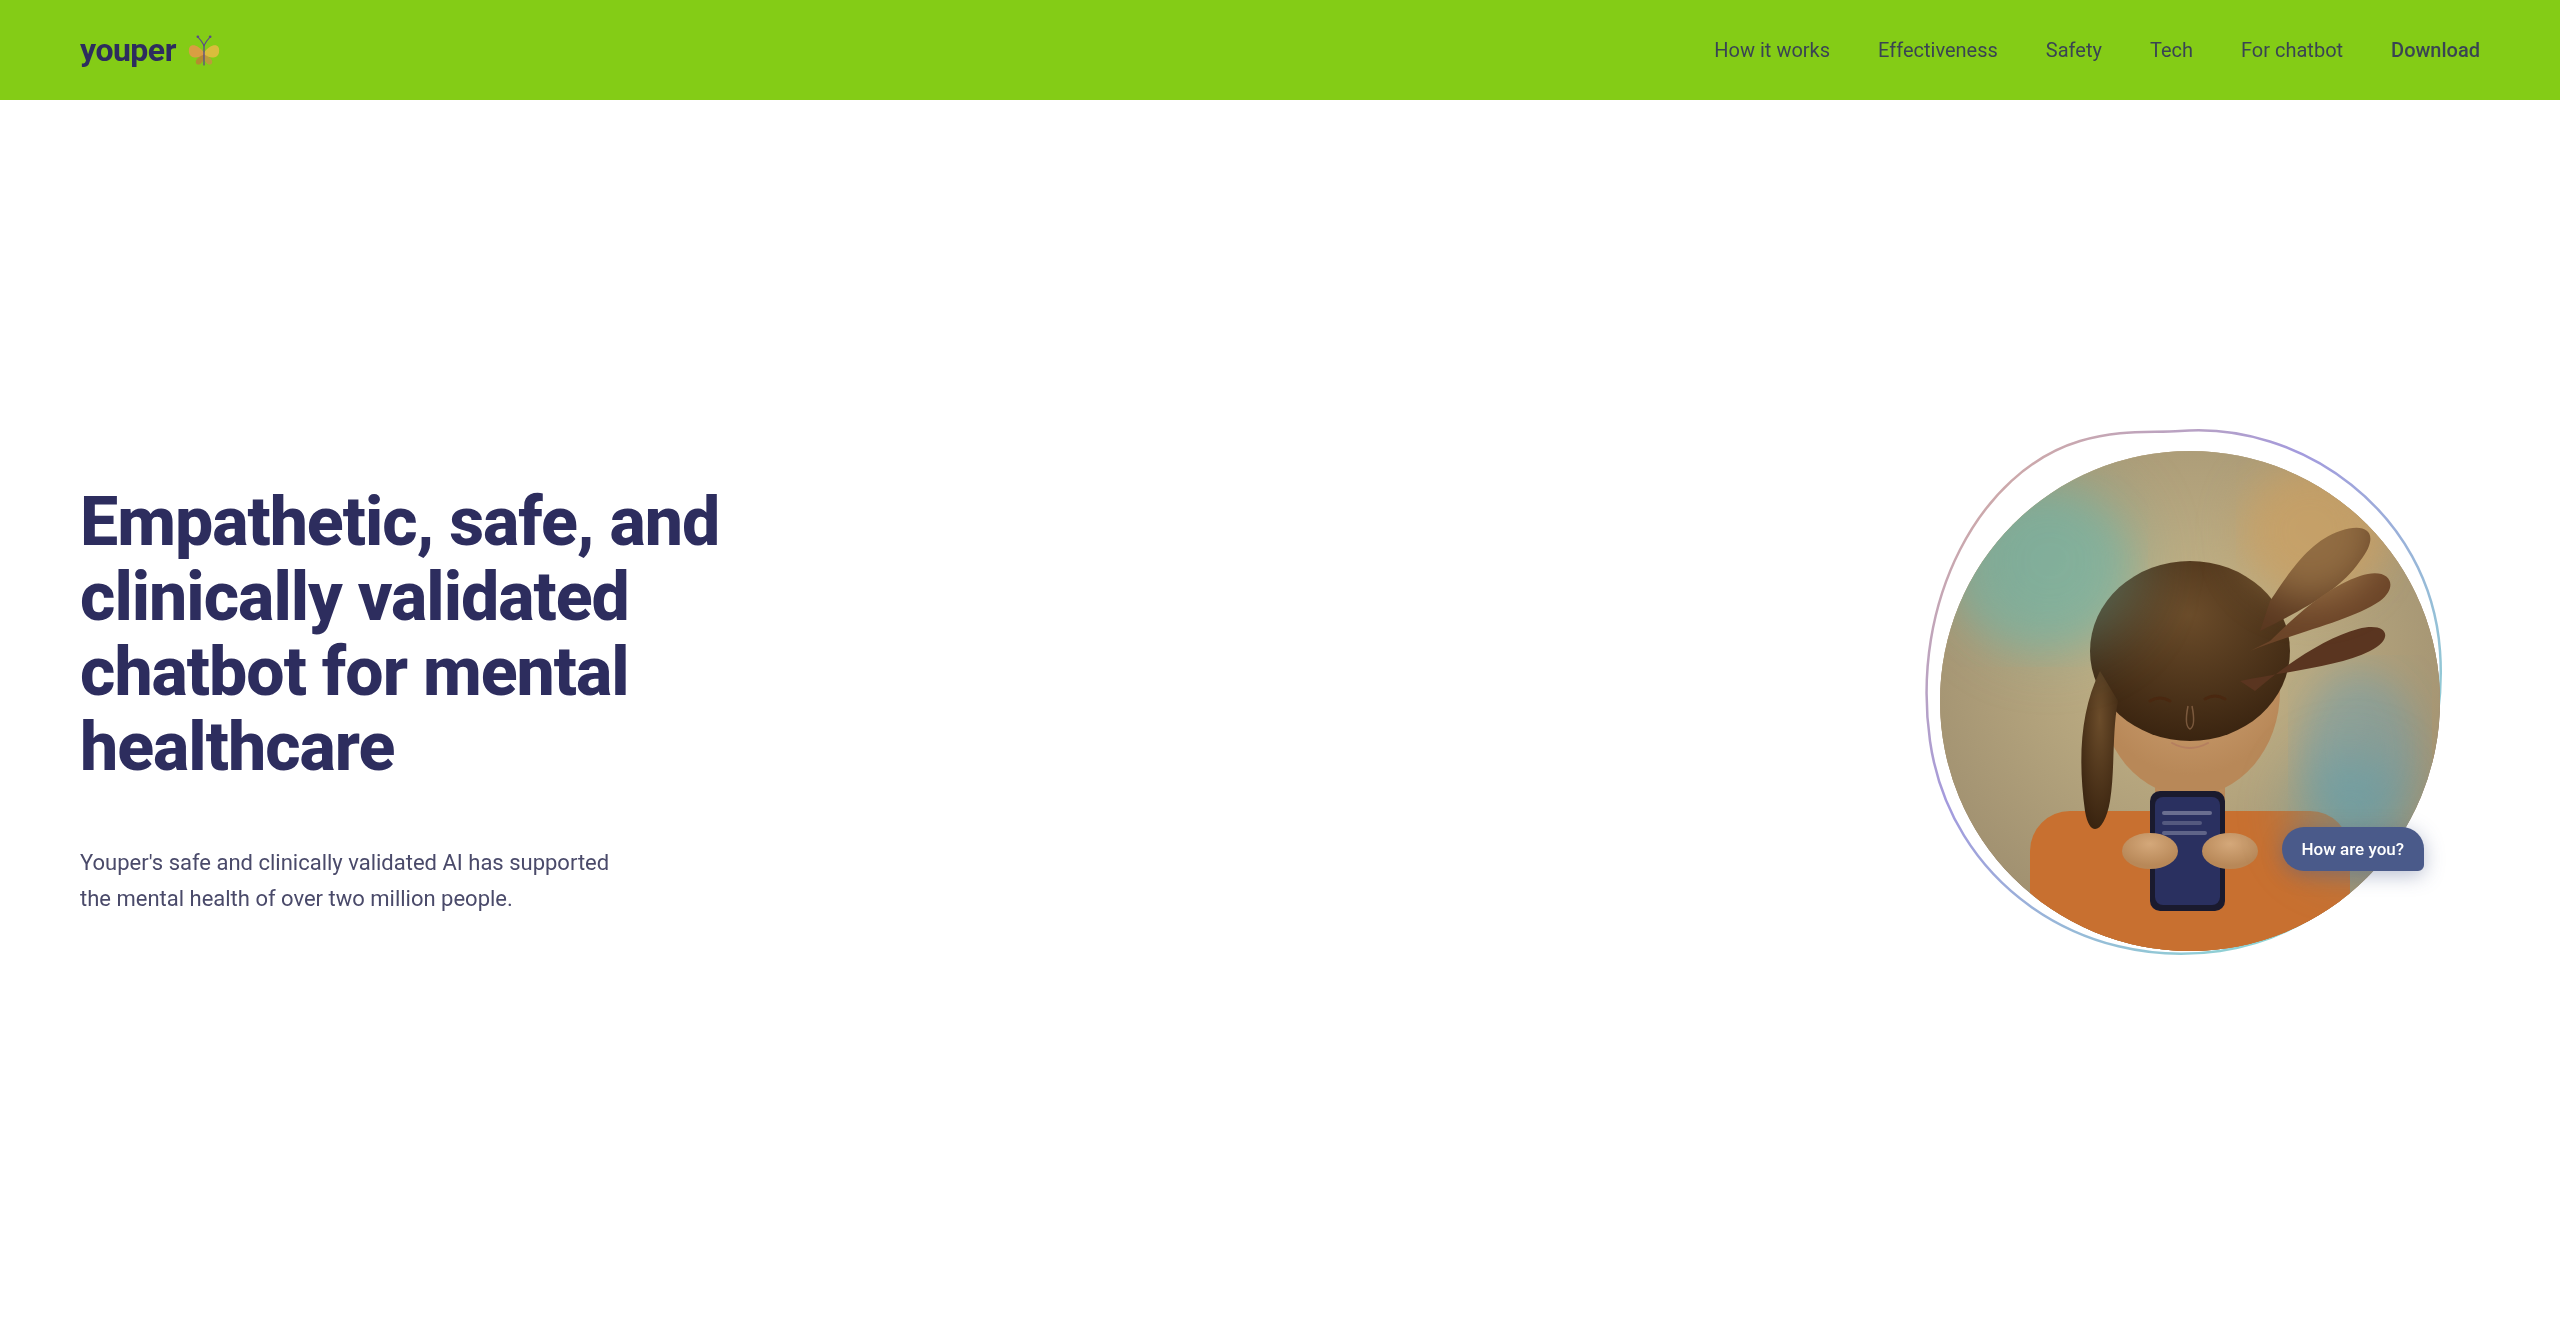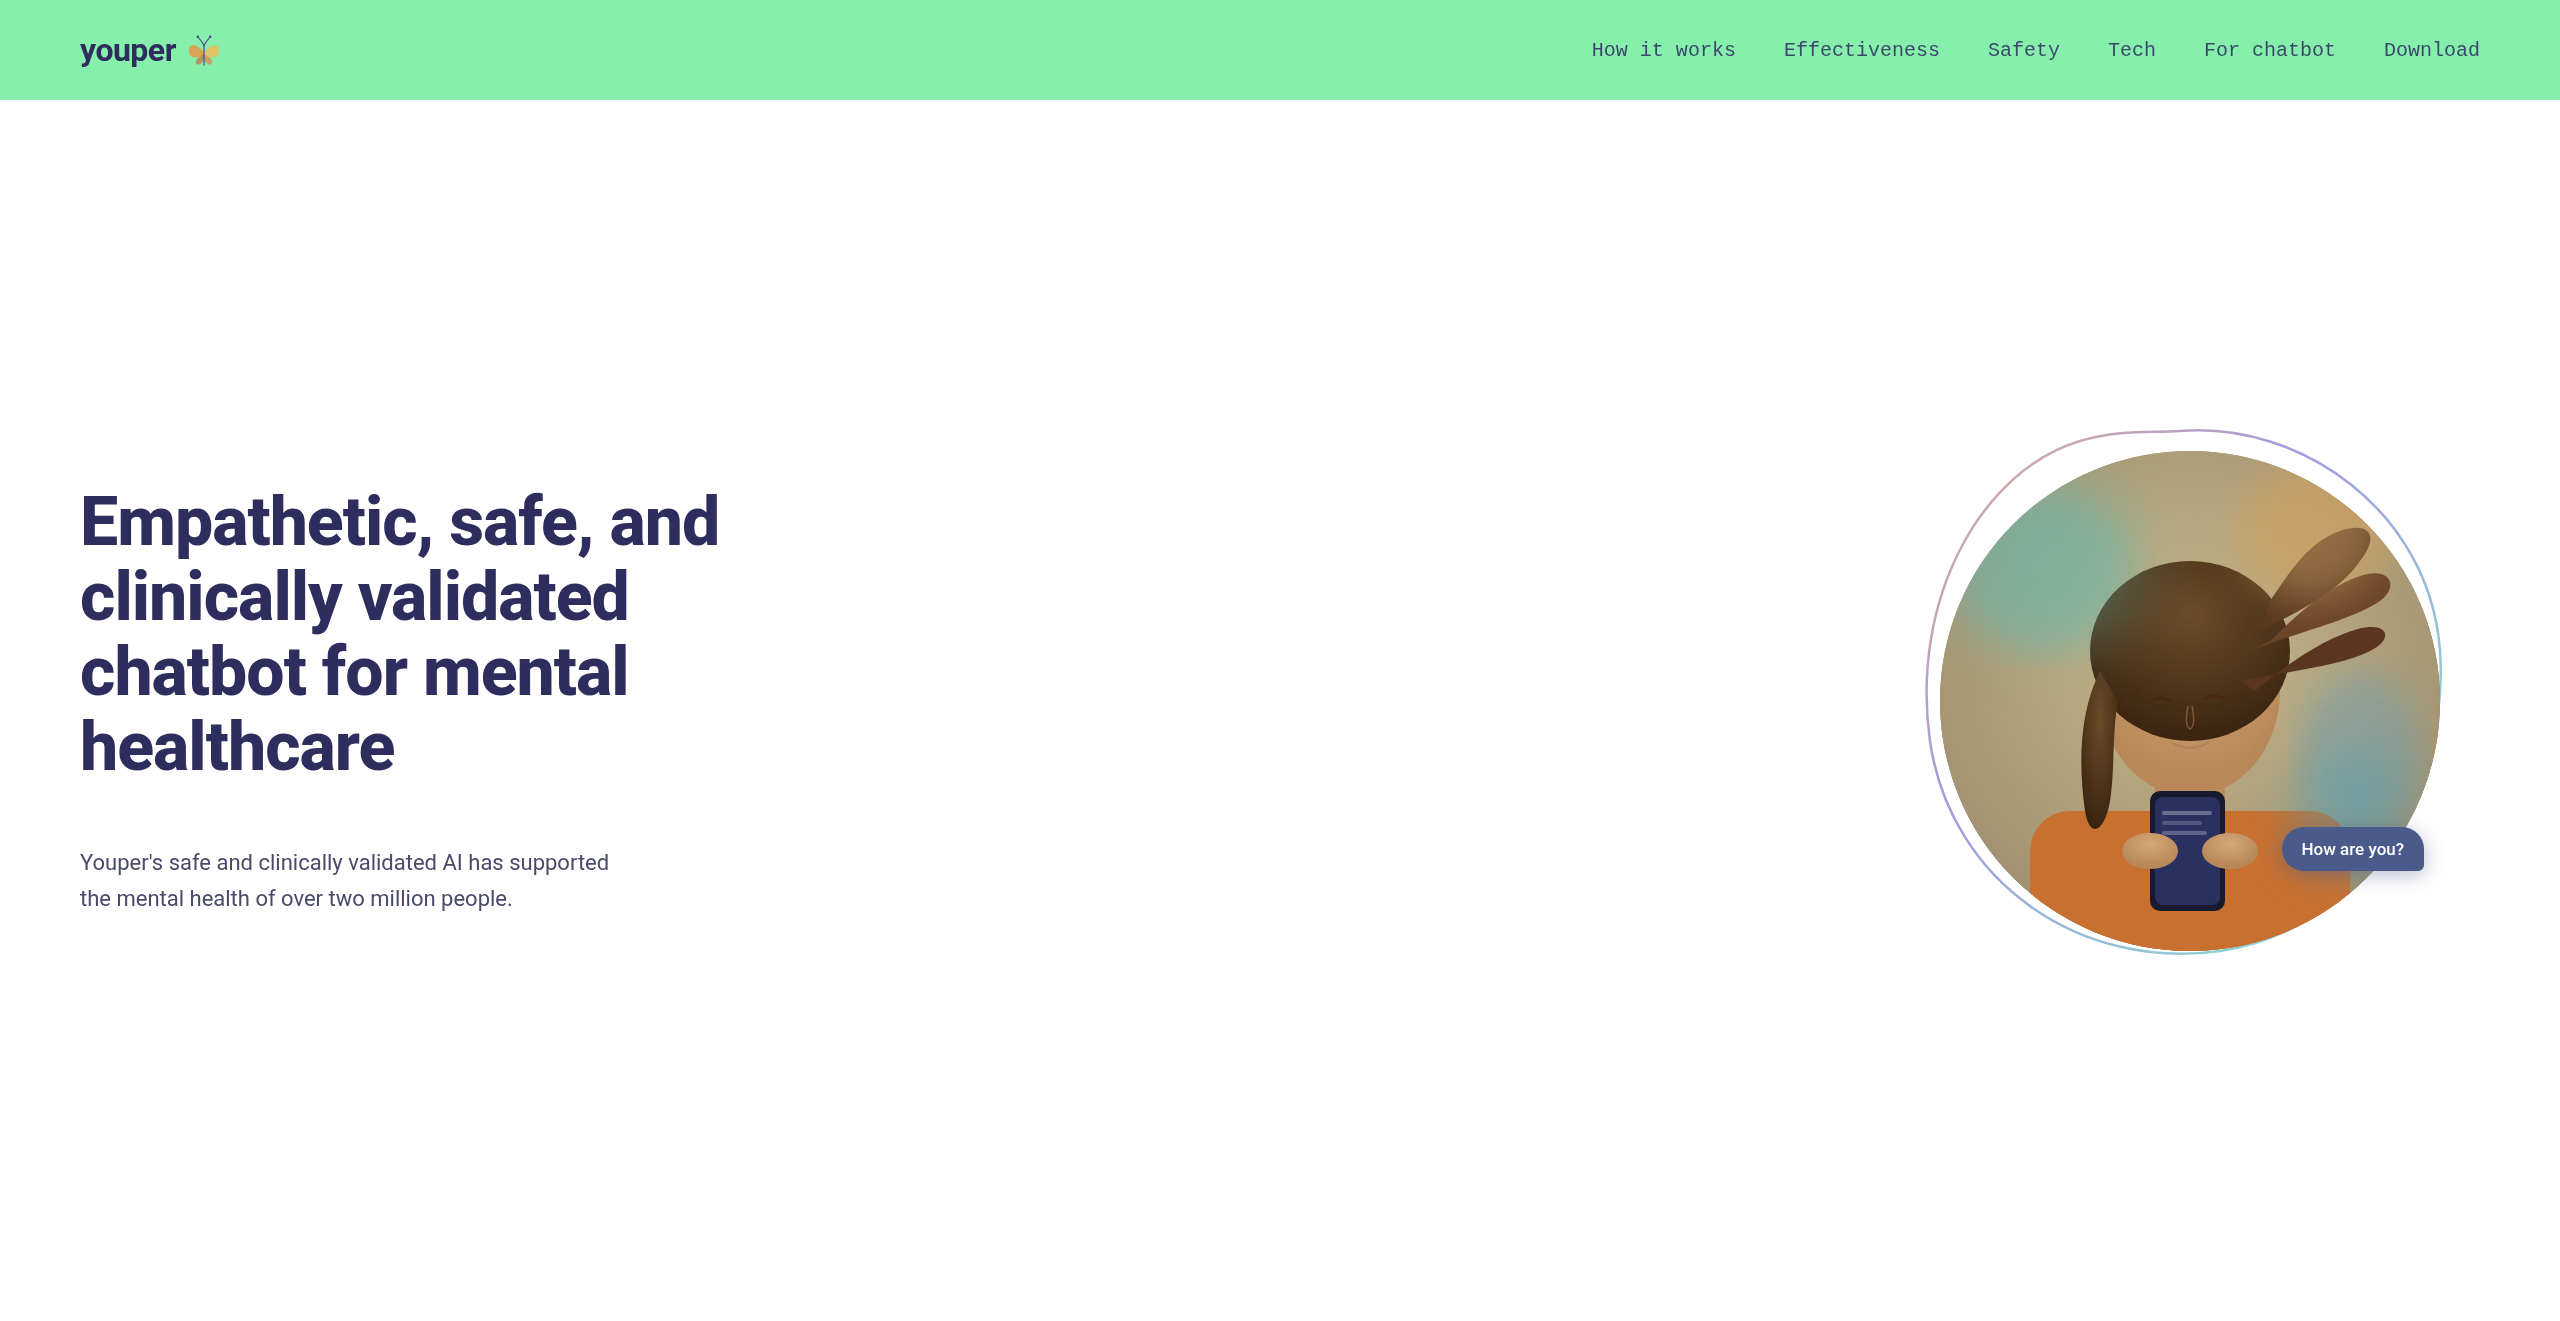--- a/index.html
+++ b/index.html
@@ -15,21 +15,21 @@
       min-height: 100vh;
       overflow-x: hidden;
     }
 
     
     nav {
       display: flex;
       align-items: center;
       justify-content: space-between;
       padding: 28px 80px;
-      background: #86efac;
+      background: #84cc16;
       position: sticky;
       top: 0;
       z-index: 100;
     }
 
     .logo-area {
       display: flex;
       align-items: center;
       gap: 4px;
     }
@@ -45,21 +45,20 @@
       width: 44px;
       height: 44px;
       margin-left: 2px;
     }
 
     .nav-links {
       display: flex;
       align-items: center;
       gap: 48px;
       list-style: none;
-      font-family: Liberation Mono, monospace;
     }
 
     .nav-links li a {
       font-size: 20px;
       color: #2d2d5e;
       text-decoration: none;
       font-weight: 400;
       letter-spacing: 0;
       opacity: 0.85;
       transition: opacity 0.2s;

